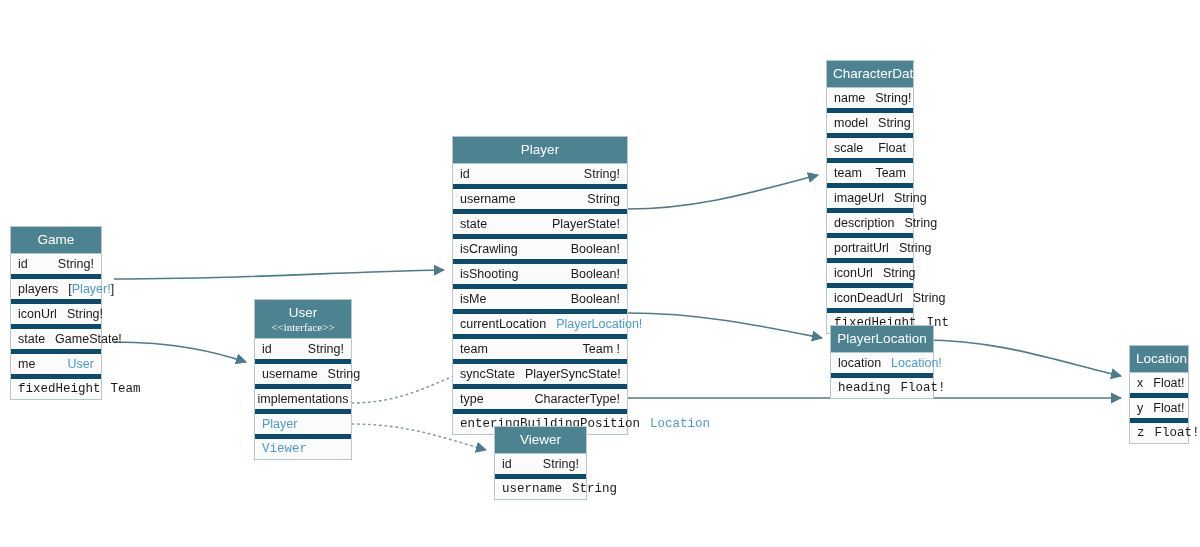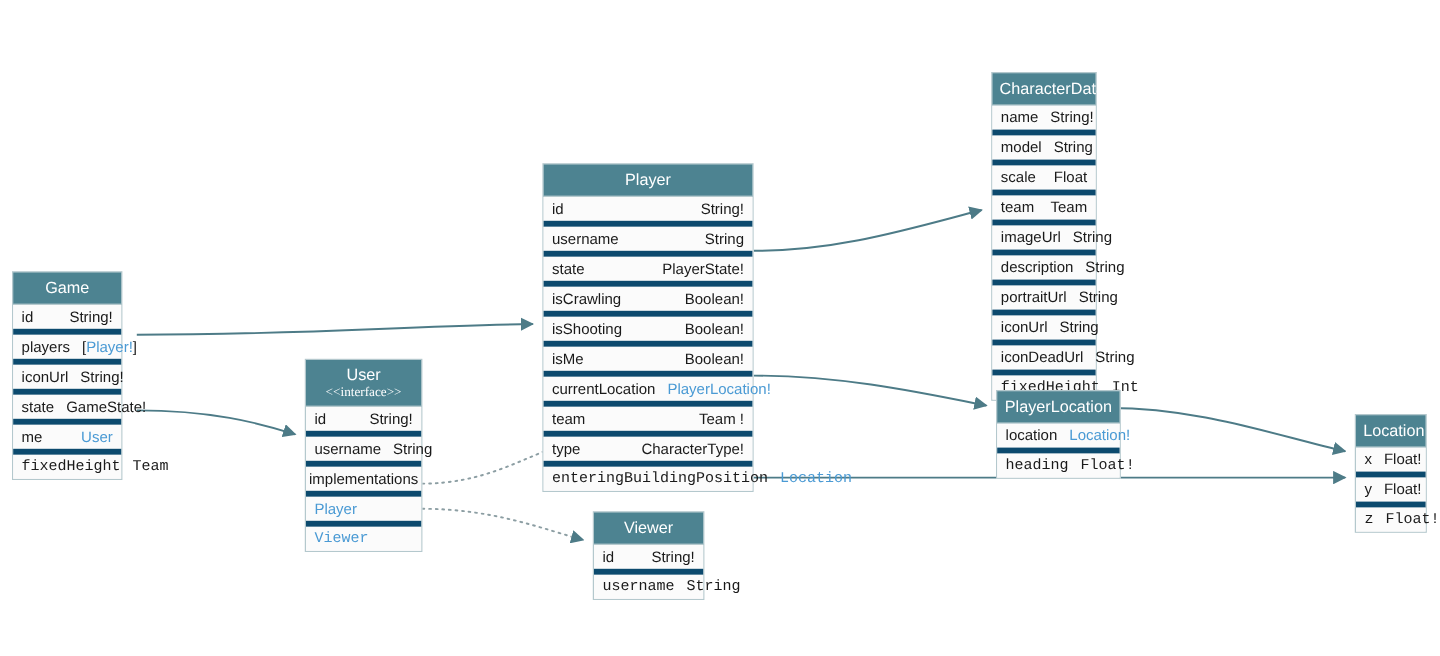--- a/index.html
+++ b/index.html
@@ -195,20 +195,24 @@
       </div>
       <div class="row">
         <span class="fname">currentLocation</span>
         <span class="ftype link">PlayerLocation!</span>
       </div>
       <div class="row">
         <span class="fname">team</span>
         <span class="ftype">Team !</span>
       </div>
       <div class="row">
+        <span class="fname">syncState</span>
+        <span class="ftype">PlayerSyncState!</span>
+      </div>
+      <div class="row">
         <span class="fname">type</span>
         <span class="ftype">CharacterType!</span>
       </div>
       <div class="row">
         <span class="fname">enteringBuildingPosition</span>
         <span class="ftype link">Location</span>
       </div>
     </div>
     <div class="entity" style="left: 494px; top: 426px; width: 93px;">
       <div class="entity-header"><span>Viewer</span></div>

